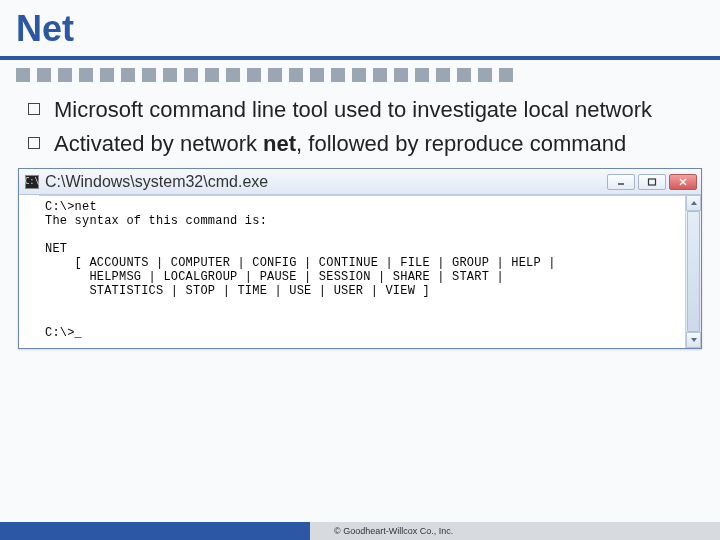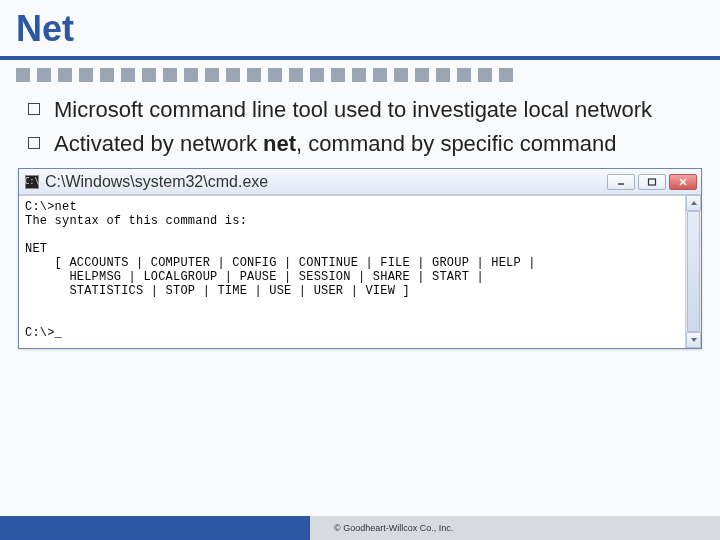--- a/index.html
+++ b/index.html
@@ -85,20 +85,21 @@
     background: linear-gradient(#fbfdff,#e4ecf5);
     display:flex; align-items:center; justify-content:center;
   }
   .win-btn.close {
     background: linear-gradient(#f3a0a0,#d45a5a);
     border-color:#b15a5a;
   }
   .win-btn svg { display:block; }
   .cmd-body-wrap {
     display:flex;
+    margin-left:20px;
   }
   .cmd-body {
     flex:1;
     background:#fff;
     padding: 4px 6px 8px 6px;
     font-family: "Courier New", monospace;
     font-size: 12px;
     color:#060606;
     white-space: pre;
     border-top: 1px solid #ccc;
@@ -121,21 +122,21 @@
   .sb-track { flex:1; position:relative; }
   .sb-thumb {
     position:absolute; left:1px; right:1px; top:0; height:100%;
     background: linear-gradient(#e4ecf6,#ccd9ea);
     border:1px solid #aebed3;
     border-radius:1px;
   }
   .footer {
     position:absolute;
     left:0; right:0; bottom:0;
-    height: 24px;
+    height: 18px;
     display:flex;
   }
   .footer .blue {
     width: 310px;
     background:#2b57a5;
   }
   .footer .gray {
     flex:1;
     background:#d7dbe0;
     display:flex;
@@ -181,21 +182,21 @@
   </div>
 
 <div class="bullets">
   <div class="bullet-item">
     <div class="bullet-box"></div>
     <div class="bullet-text">Microsoft command line tool used to investigate local network</div>
   </div>
   <div class="bullet-item">
     <div class="bullet-box"></div>
     <div class="bullet-text">
-      <span>Activated by network </span><b>net</b><span>, command by specific command</span>
+      <span>Activated by network </span><b>net</b><span>, followed by reproduce command</span>
     </div>
   </div>
 </div>
 
 <div class="cmd-window">
   <div class="cmd-titlebar">
     <div class="cmd-icon">
         <span>C:\</span>
       </div>
     <div class="cmd-path">C:\Windows\system32\cmd.exe</div>

